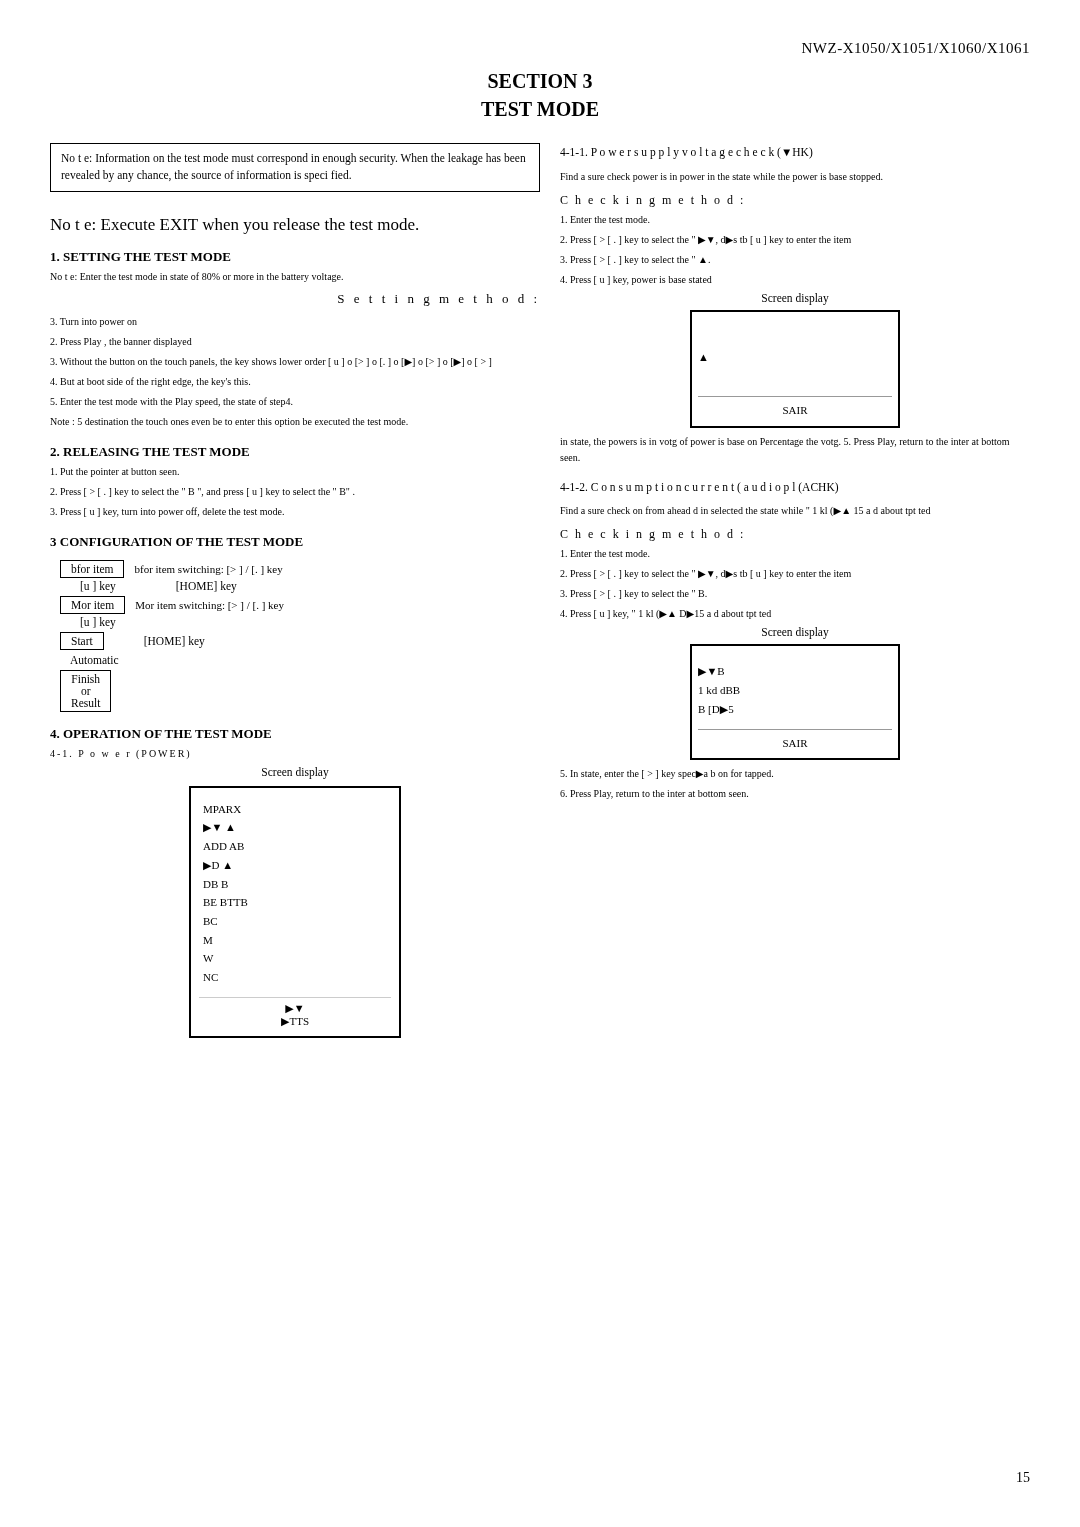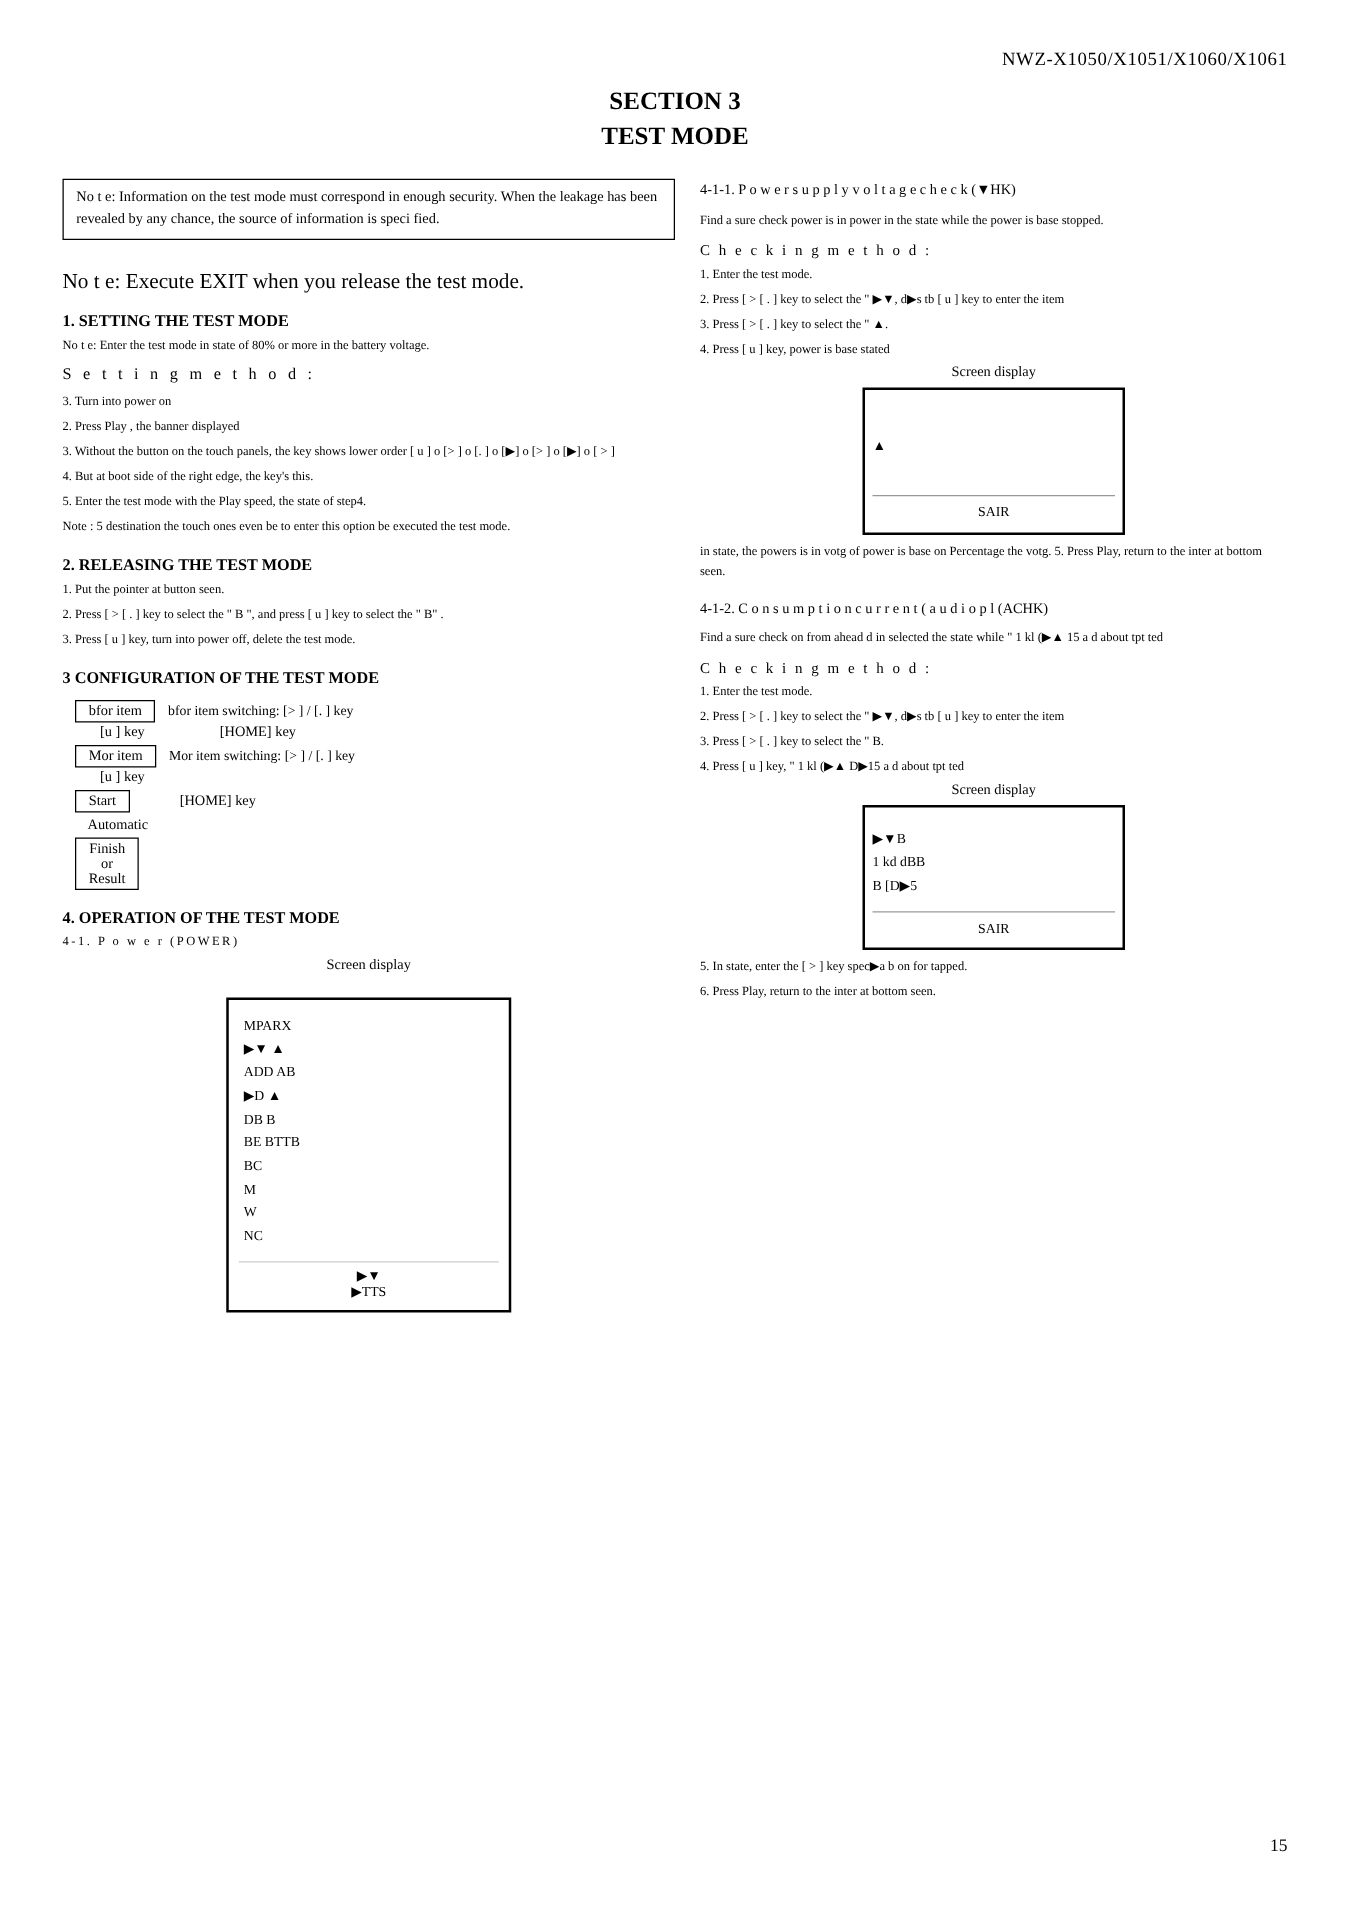--- a/index.html
+++ b/index.html
@@ -64,26 +64,27 @@
     .body-text {
       font-size: 10px;
       line-height: 1.6;
       margin-bottom: 4px;
     }
     .spaced-heading {
       font-size: 13px;
       font-weight: normal;
       letter-spacing: 3px;
       margin-bottom: 4px;
+      text-align: right;
     }
     .screen-display {
       border: 2px solid #000;
-      width: 228px;
+      width: 212px;
       min-height: 130px;
-      margin: 20px auto;
+      margin: 8px auto;
       display: flex;
       flex-direction: column;
       align-items: center;
       justify-content: flex-start;
       padding: 8px;
       font-size: 11px;
       position: relative;
     }
     .screen-display-label {
       font-size: 11.5px;

